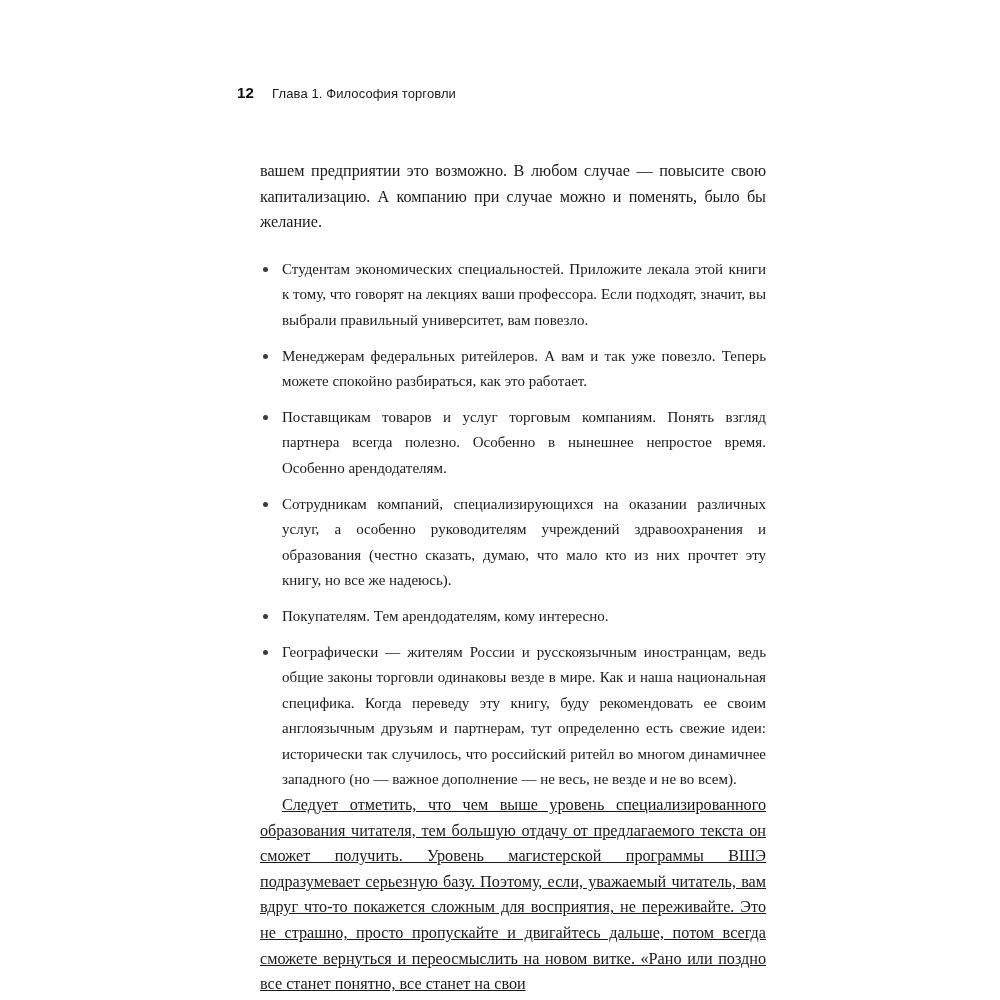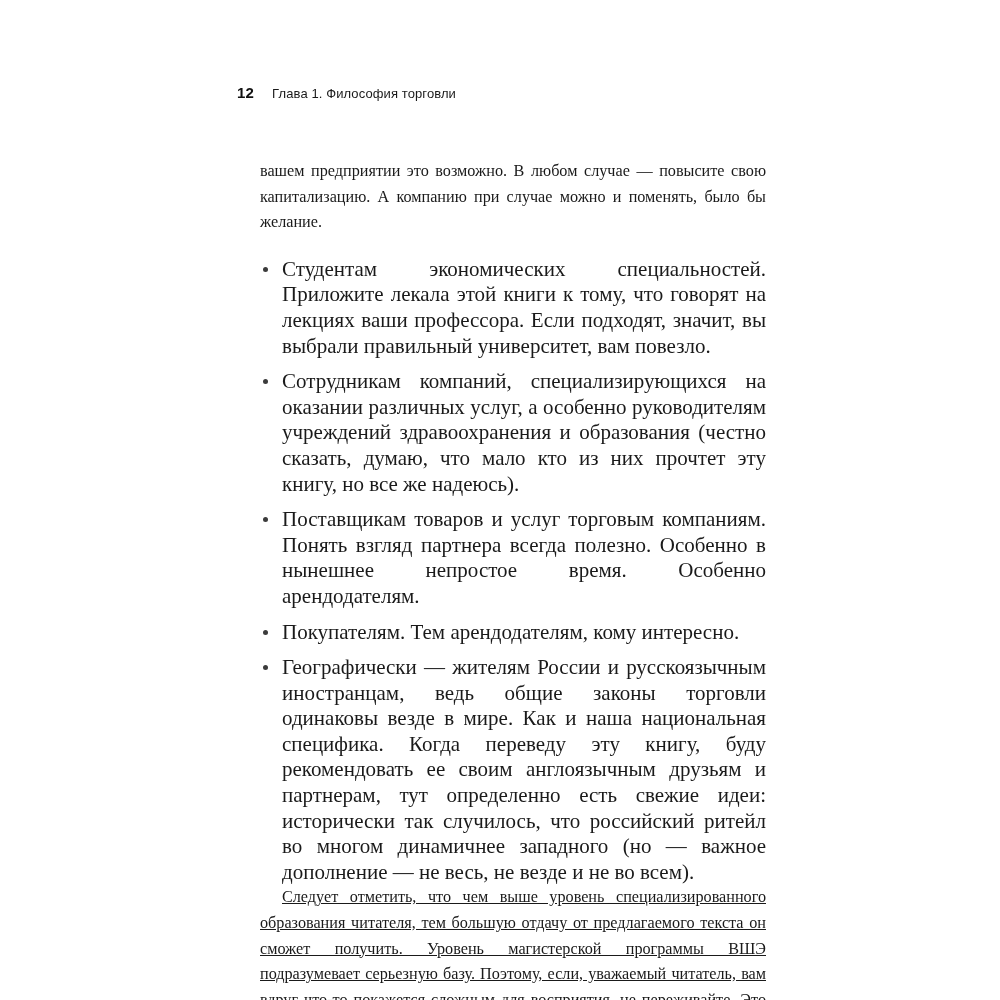--- a/index.html
+++ b/index.html
@@ -77,21 +77,21 @@
   ul.bullets {
     list-style: none;
     margin: 0;
     padding: 0;
   }
 
   ul.bullets li {
     position: relative;
     padding-left: 22px;
     margin-top: 10px;
-    font-size: 21px;
+    font-size: 15px;
     line-height: 25.6px;
     text-align: justify;
     color: #1a1a1a;
   }
 
   ul.bullets li::before {
     content: "";
     position: absolute;
     left: 3px;
     top: 10px;
@@ -120,22 +120,23 @@
   </div>
 
   <div class="text-column">
 
     <p class="para cont">вашем предприятии это возможно. В любом случае — повысите свою капитализацию. А компанию при случае можно и поменять, было бы желание.</p>
 
     <div class="block-gap"></div>
 
     <ul class="bullets">
       <li>Студентам экономических специальностей. Приложите лекала этой книги к тому, что говорят на лекциях ваши профессора. Если подходят, значит, вы выбрали правильный университет, вам повезло.</li>
+      <li>Менеджерам федеральных ритейлеров. А вам и так уже повезло. Теперь можете спокойно разбираться, как это работает.</li>
+      <li>Поставщикам товаров и услуг торговым компаниям. Понять взгляд партнера всегда полезно. Особенно в нынешнее непростое время. Особенно арендодателям.</li>
       <li>Сотрудникам компаний, специализирующихся на оказании различных услуг, а особенно руководителям учреждений здравоохранения и образования (честно сказать, думаю, что мало кто из них прочтет эту книгу, но все же надеюсь).</li>
-      <li>Поставщикам товаров и услуг торговым компаниям. Понять взгляд партнера всегда полезно. Особенно в нынешнее непростое время. Особенно арендодателям.</li>
       <li>Покупателям. Тем арендодателям, кому интересно.</li>
       <li>Географически — жителям России и русскоязычным иностранцам, ведь общие законы торговли одинаковы везде в мире. Как и наша национальная специфика. Когда переведу эту книгу, буду рекомендовать ее своим англоязычным друзьям и партнерам, тут определенно есть свежие идеи: исторически так случилось, что российский ритейл во многом динамичнее западного (но — важное дополнение — не весь, не везде и не во всем).</li>
     </ul>
 
     <p class="para indent final-para">Следует отметить, что чем выше уровень специализированного образования читателя, тем большую отдачу от предлагаемого текста он сможет получить. Уровень магистерской программы ВШЭ подразумевает серьезную базу. Поэтому, если, уважаемый читатель, вам вдруг что-то покажется сложным для восприятия, не переживайте. Это не страшно, просто пропускайте и двигайтесь дальше, потом всегда сможете вернуться и переосмыслить на новом витке. «Рано или поздно все станет понятно, все станет на свои</p>
 
   </div>
 </div>
 
 </body></html>

